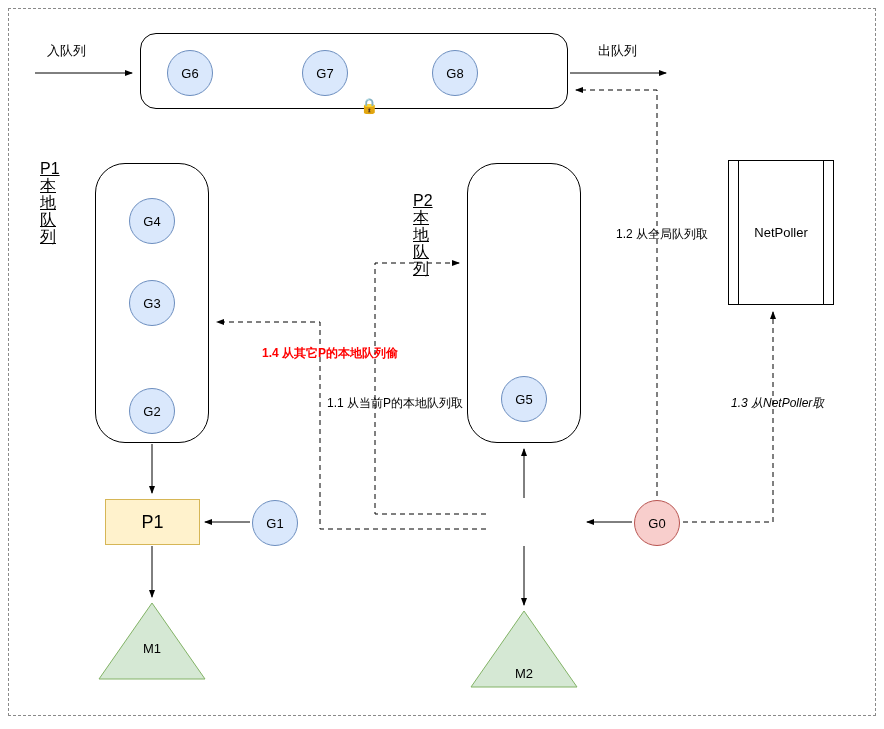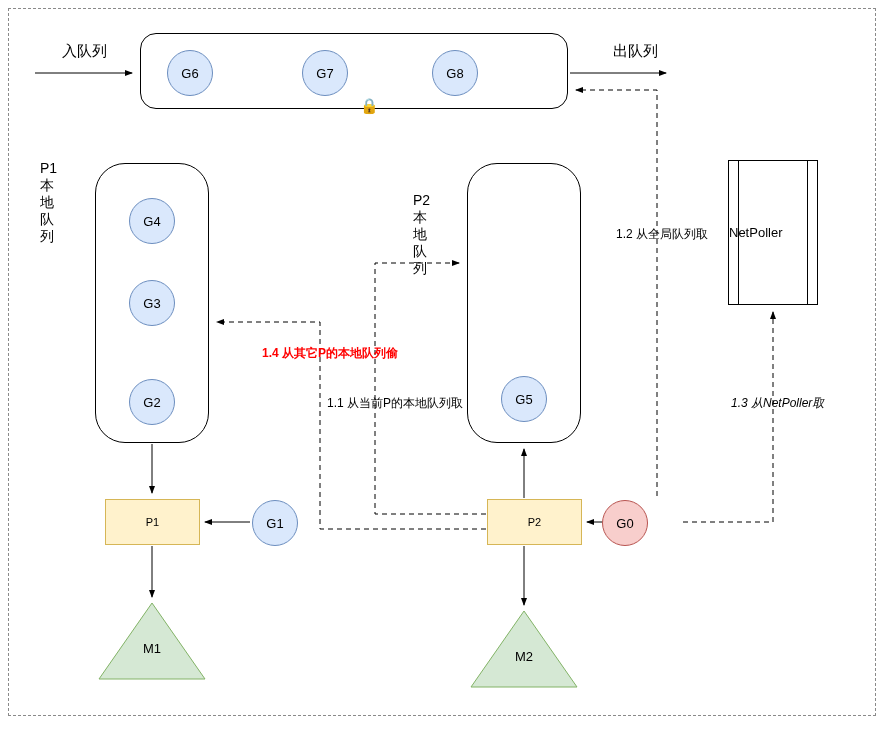--- a/index.html
+++ b/index.html
@@ -24,35 +24,35 @@
     font-size:13px;box-sizing:border-box;
     background:var(--goroutine-fill,#dae8fc);
     border:1px solid var(--goroutine-stroke,#6c8ebf);
   }
   .circle.g0{
     background:var(--g0-fill,#f8cecc);
     border-color:var(--g0-stroke,#b85450);
   }
   .proc{
     position:absolute;width:95px;height:46px;box-sizing:border-box;
-    display:flex;align-items:center;justify-content:center;font-size:11px;
+    display:flex;align-items:center;justify-content:center;font-size:18px;
     background:var(--processor-fill,#fff2cc);
     border:1px solid var(--processor-stroke,#d6b656);
   }
-  .label{position:absolute;font-size:15px;white-space:nowrap;margin-left:15px;}
+  .label{position:absolute;font-size:13px;white-space:nowrap;}
   .annotation{position:absolute;font-size:12px;white-space:nowrap;}
   .annotation.red{color:var(--highlight-text,#ff0000);font-weight:bold;}
   .queue-side-label{
-    position:absolute;width:26px;font-size:14px;line-height:17px;
-    white-space:normal;word-break:break-all;
+    position:absolute;width:26px;font-size:16px;line-height:17px;
+    white-space:normal;word-break:break-all;text-decoration:underline;
   }
   .netpoller{
-    position:absolute;left:728px;top:160px;width:90px;height:145px;
+    position:absolute;left:728px;top:160px;width:106px;height:145px;
     border:1px solid #000;box-sizing:border-box;
-    display:flex;align-items:center;justify-content:flex-start;font-size:13px;
+    display:flex;align-items:center;justify-content:center;font-size:13px;
   }
   .netpoller .bar-left,.netpoller .bar-right{
     position:absolute;top:0;bottom:0;width:0;border-left:1px solid #000;
   }
   .netpoller .bar-left{left:9px;}
   .netpoller .bar-right{right:9px;}
   .tri-label{position:absolute;font-size:13px;width:34px;text-align:center;}
   .lock{position:absolute;left:360px;top:98px;font-size:15px;line-height:15px;}
   .solid-line{stroke:#000;stroke-width:1;fill:none;}
   .dashed-line{stroke:#000;stroke-width:1;fill:none;stroke-dasharray:5 4;}
@@ -97,39 +97,38 @@
   <div class="label" style="left:598px;top:42px;">出队列</div>
   <div class="circle" style="left:167px;top:50px;">G6</div>
   <div class="circle" style="left:302px;top:50px;">G7</div>
   <div class="circle" style="left:432px;top:50px;">G8</div>
   <div class="lock">🔒</div>
 
   <div class="queue-side-label" style="left:40px;top:160px;">P1本地队列</div>
   <div class="box local-queue p1-queue"></div>
   <div class="circle" style="left:129px;top:198px;">G4</div>
   <div class="circle" style="left:129px;top:280px;">G3</div>
-  <div class="circle" style="left:129px;top:379px;">G2</div>
+  <div class="circle" style="left:129px;top:388px;">G2</div>
 
   <div class="queue-side-label" style="left:413px;top:192px;">P2本地队列</div>
   <div class="box local-queue p2-queue"></div>
   <div class="circle" style="left:501px;top:376px;">G5</div>
 
   <div class="netpoller">
     <div class="bar-left"></div>
     <div class="bar-right"></div>
     <span>NetPoller</span>
   </div>
 
   <div class="proc" style="left:105px;top:499px;">P1</div>
-  <div class="proc" style="left:487px;top:499px;">P2</div>
 
   <div class="circle" style="left:252px;top:500px;">G1</div>
-  <div class="circle g0" style="left:602px;top:500px;">G0</div>
+  <div class="circle g0" style="left:634px;top:500px;">G0</div>
 
   <div class="tri-label" style="left:135px;top:641px;">M1</div>
-  <div class="tri-label" style="left:507px;top:649px;">M2</div>
+  <div class="tri-label" style="left:507px;top:666px;">M2</div>
 
   <div class="annotation" style="left:327px;top:395px;">1.1 从当前P的本地队列取</div>
   <div class="annotation" style="left:616px;top:226px;">1.2 从全局队列取</div>
   <div class="annotation" style="left:731px;top:395px;font-style:italic;">1.3 从NetPoller取</div>
   <div class="annotation red" style="left:222px;top:345px;margin-left:40px;">1.4 从其它P的本地队列偷</div>
 
 </div>
 
 </body></html>

